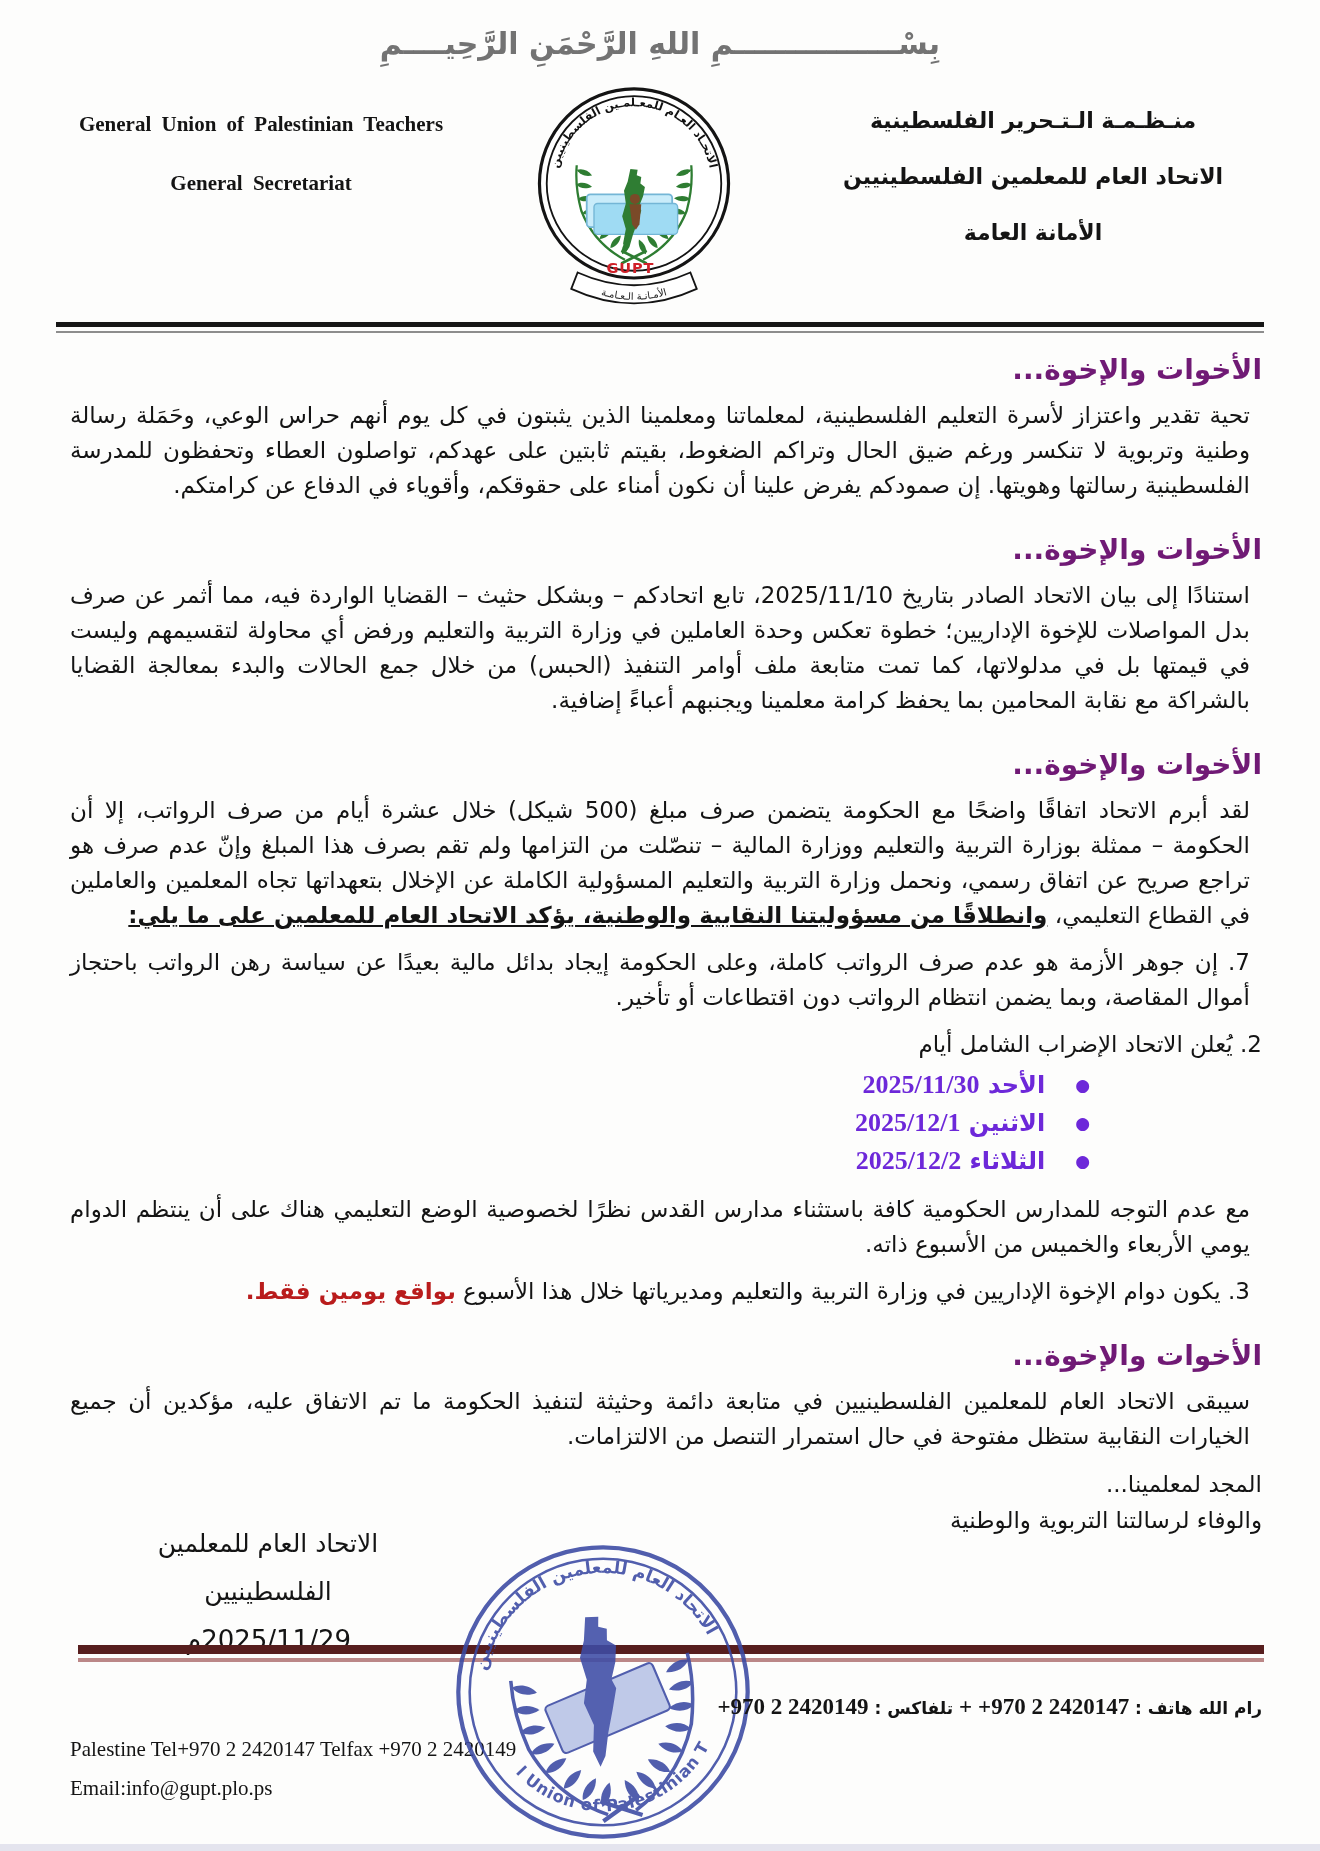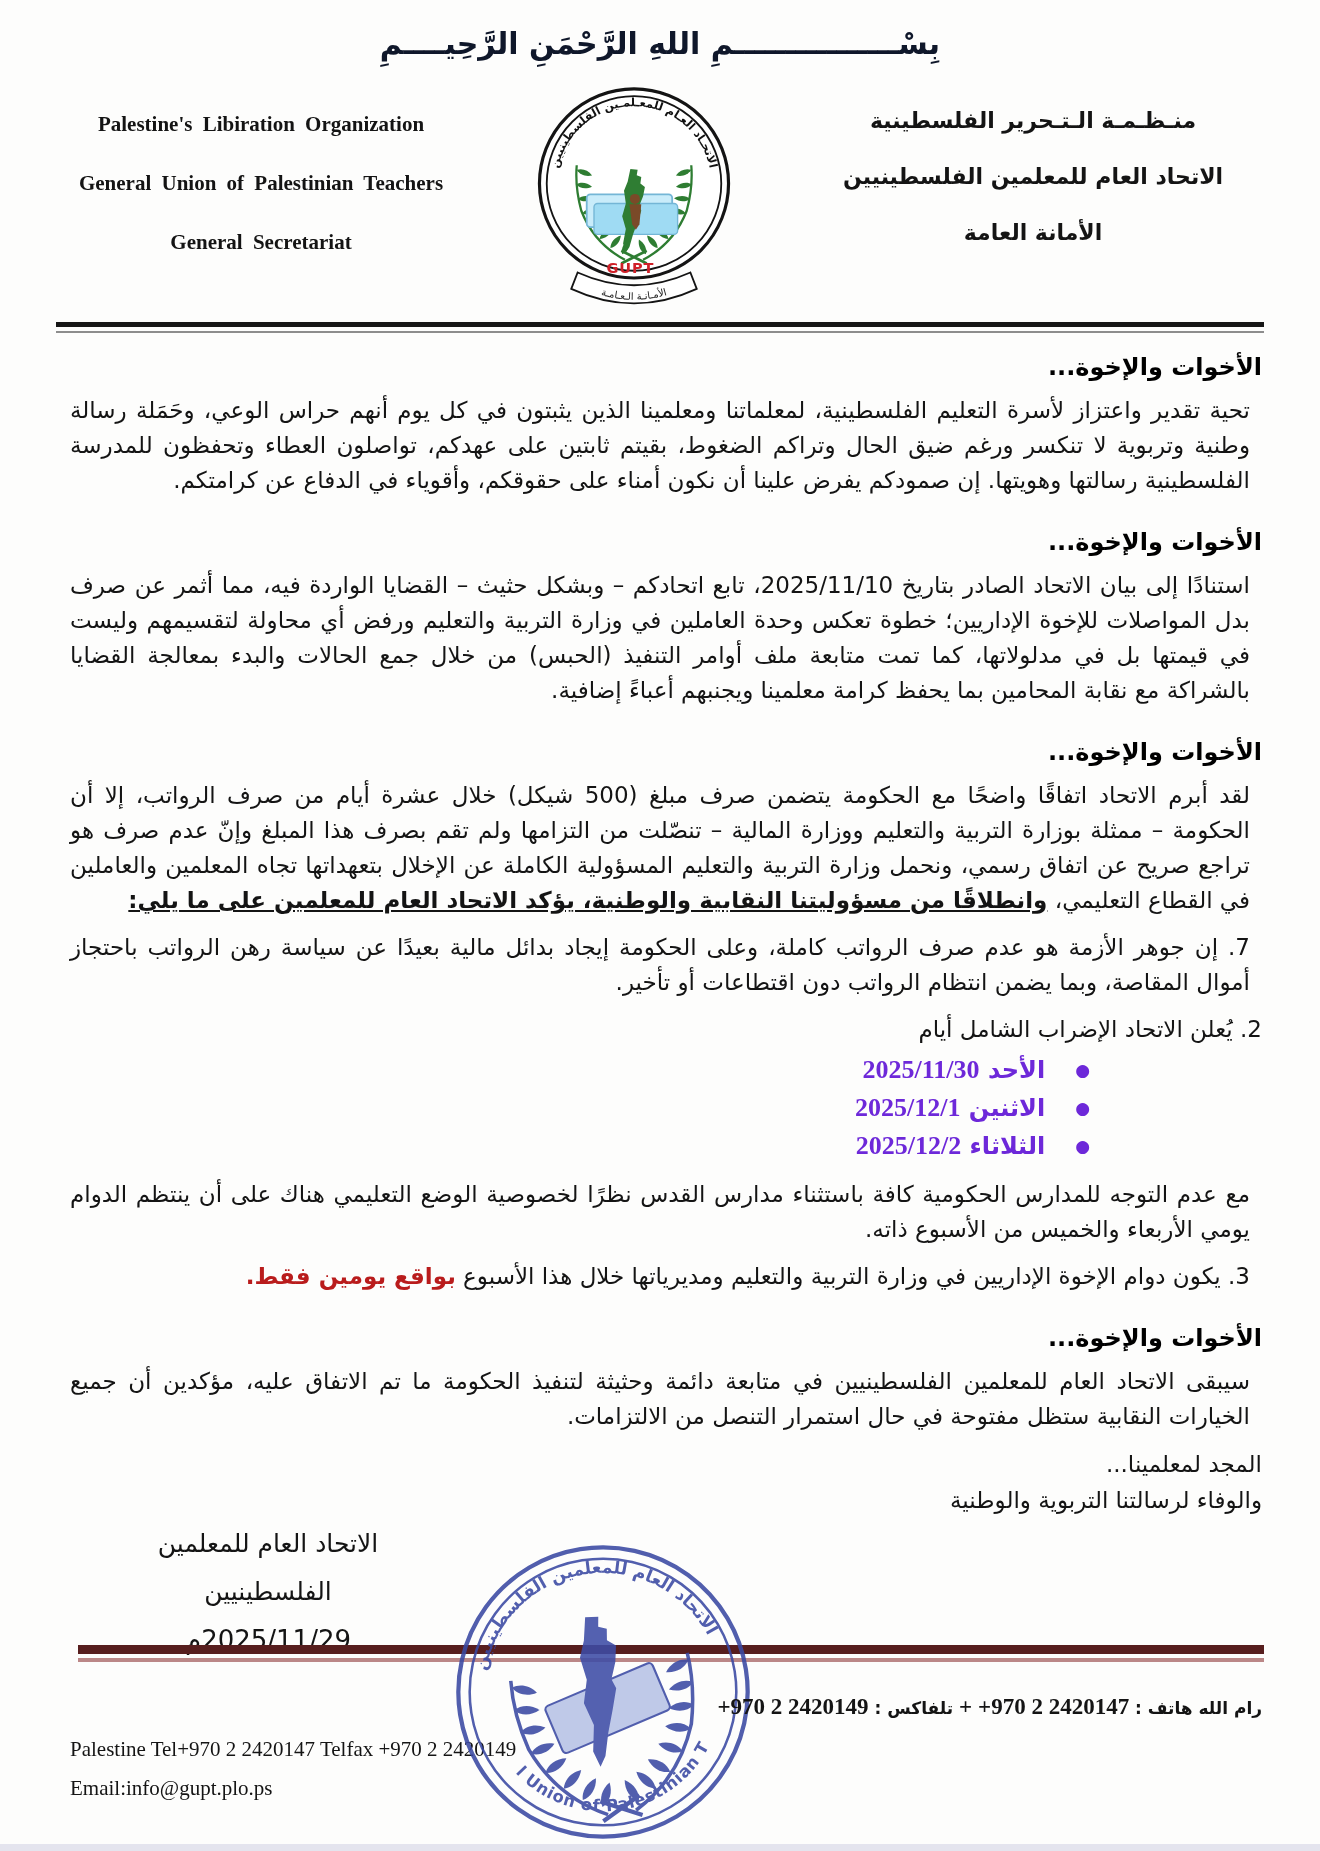--- a/index.html
+++ b/index.html
@@ -1,30 +1,30 @@
 <!DOCTYPE html>
 <html lang="ar"><head>
 <meta charset="utf-8">
 <style>
   html,body{margin:0;padding:0;background:#cfcfd4;}
   .page{position:relative;width:1320px;height:1851px;background:#fdfdfc;margin:0 auto;
         overflow:hidden;font-family:"DejaVu Sans",sans-serif;color:#141414;}
   
-  .bismillah{height:64px;margin-top:26px;text-align:center;font-size:30px;font-weight:bold;color:#0f172a;}
+  .bismillah{height:64px;margin-top:26px;text-align:center;font-size:30px;font-weight:bold;color:#737373;}
   .hdr{display:flex;padding:0 52px;align-items:flex-start;}
   .hdr-en{width:418px;text-align:center;font-family:"Liberation Serif",serif;font-weight:bold;
           font-size:21px;padding-top:22px;word-spacing:5px;}
   .hdr-en .hline{margin-bottom:34px;}
   .hdr-logo{flex:1;display:flex;justify-content:center;margin-top:-14px;}
   .hdr-ar{width:470px;direction:rtl;text-align:center;font-weight:bold;font-size:22px;padding-top:18px;}
   .hdr-ar .hline{margin-bottom:31px;}
   .rule{margin:2px 56px 0;height:4px;border-top:5px solid #161616;border-bottom:2px solid #8d8d8d;}
   
   .content{direction:rtl;padding:0 58px;font-size:23px;}
-  .greet{color:#000000;font-weight:bold;font-size:24px;margin:30px 0 6px;}
+  .greet{color:#701a75;font-weight:bold;font-size:28px;margin:30px 0 6px;}
   .greet.first{margin-top:20px;}
   p.jt{text-align:justify;line-height:35px;margin:12px;}
   .emph{font-weight:bold;text-decoration:underline;}
   .redb{color:#b91c1c;font-weight:bold;}
   .item-line{line-height:35px;margin:0;}
   .days{padding-right:172px;margin:4px 0 2px;}
   .day-row{color:#6d28d9;font-weight:bold;font-size:24px;line-height:38px;}
   .day-row .blt{font-size:17px;margin-left:30px;vertical-align:2px;}
   .day-row .ddate{font-family:"Liberation Serif",serif;font-weight:bold;font-size:26px;}
   .center-line{text-align:right;line-height:36px;}
@@ -73,21 +73,20 @@
     <path id="sArcB" d="M41,158 A84,84 0 0 0 179,158" fill="none"></path>
   </defs>
 </svg>
 
 <div class="page">
 
   <div class="bismillah">بِسْــــــــــــــــمِ اللهِ الرَّحْمَنِ الرَّحِيــــمِ</div>
 
   <div class="hdr">
     <div class="hdr-en">
-      <div class="hline">Palestine's Libiration Organization</div>
       <div class="hline">General Union of Palestinian Teachers</div>
       <div class="hline">General Secretariat</div>
     </div>
 
     <div class="hdr-logo">
       <svg width="200" height="244" viewBox="0 0 220 268">
         <circle cx="110" cy="118" r="104" fill="#ffffff" stroke="#141414" stroke-width="3.5"></circle>
         <circle cx="110" cy="118" r="96" fill="none" stroke="#141414" stroke-width="2"></circle>
         <text font-size="12.5" font-weight="bold" fill="#111111">
           <textPath href="#arcT" startOffset="50%" text-anchor="middle">الاتحـاد العـام للمعـلمـين الفلسطينيين</textPath>

